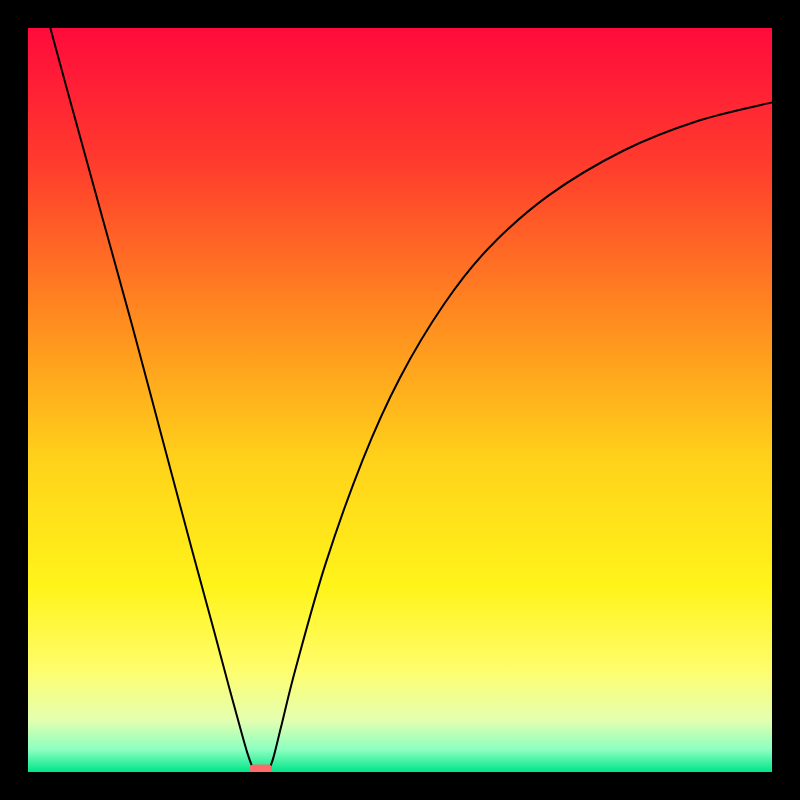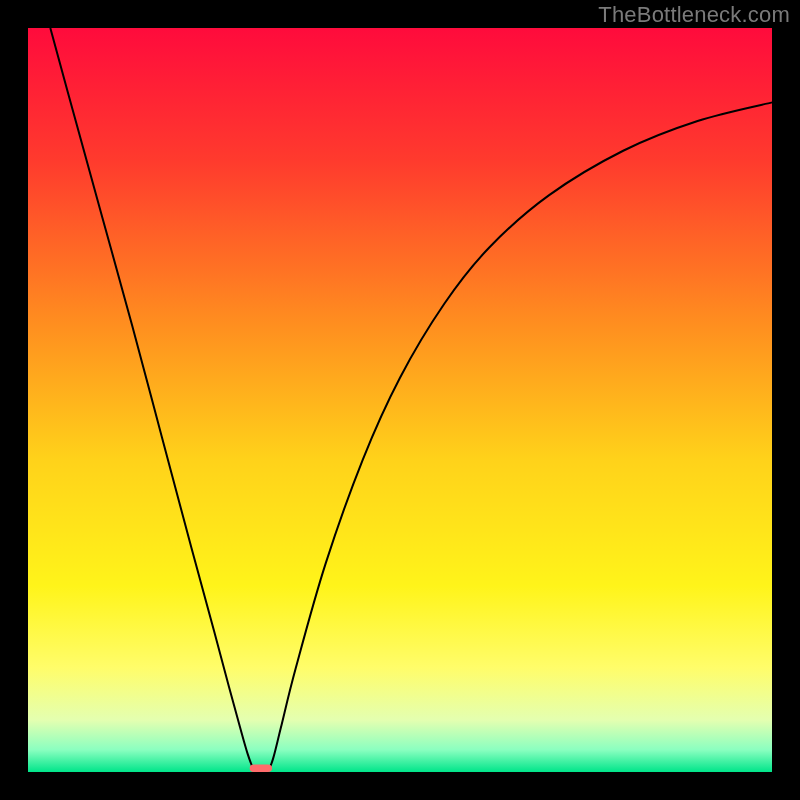--- a/index.html
+++ b/index.html
@@ -33,21 +33,20 @@
     position: absolute;
     top: 0;
     left: 0;
   }
 </style>
 </head>
 <body>
 
 <div class="frame">
 
-  <div class="watermark">TheBottleneck.com</div>
 
   <svg id="chart-svg" width="800" height="800" viewBox="0 0 800 800">
     <defs>
       <linearGradient id="bg-grad" x1="0" y1="0" x2="0" y2="1">
           <stop offset="0%" stop-color="#ff0b3c"></stop>
           <stop offset="18%" stop-color="#ff3b2d"></stop>
           <stop offset="40%" stop-color="#ff8f1f"></stop>
           <stop offset="57.99999999999999%" stop-color="#ffd21a"></stop>
           <stop offset="75%" stop-color="#fff41a"></stop>
           <stop offset="86%" stop-color="#fffd6a"></stop>

